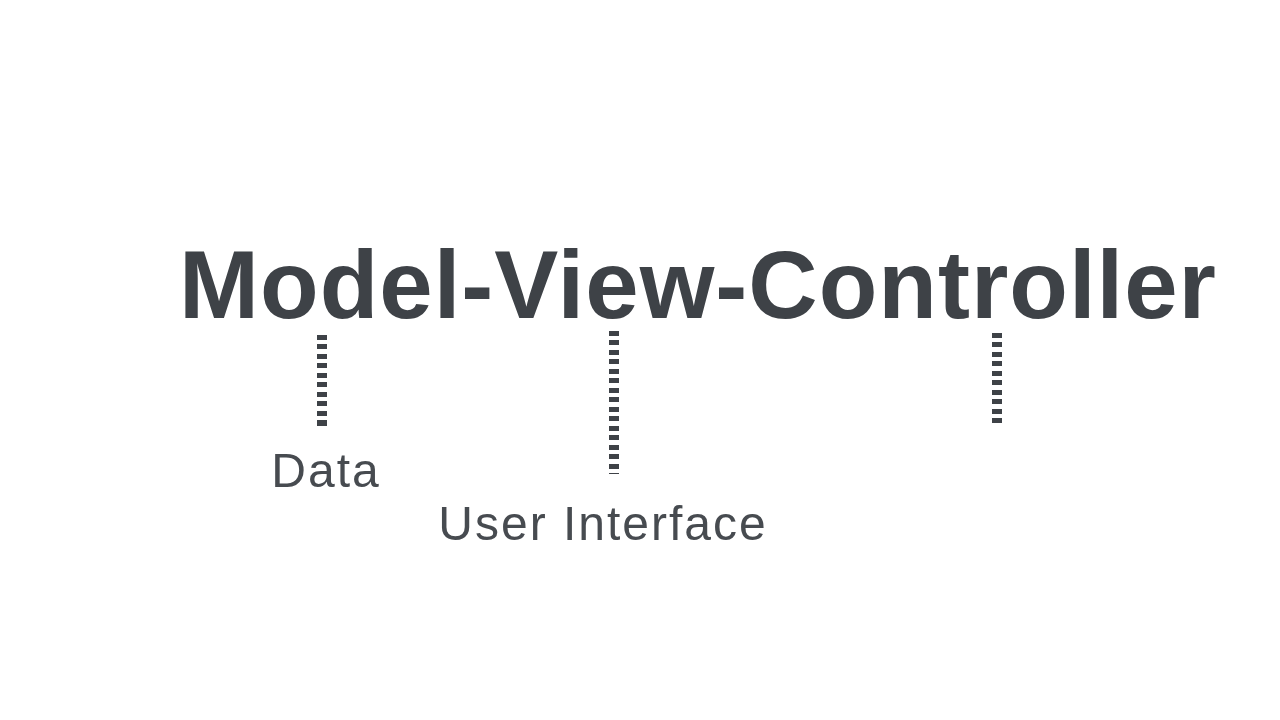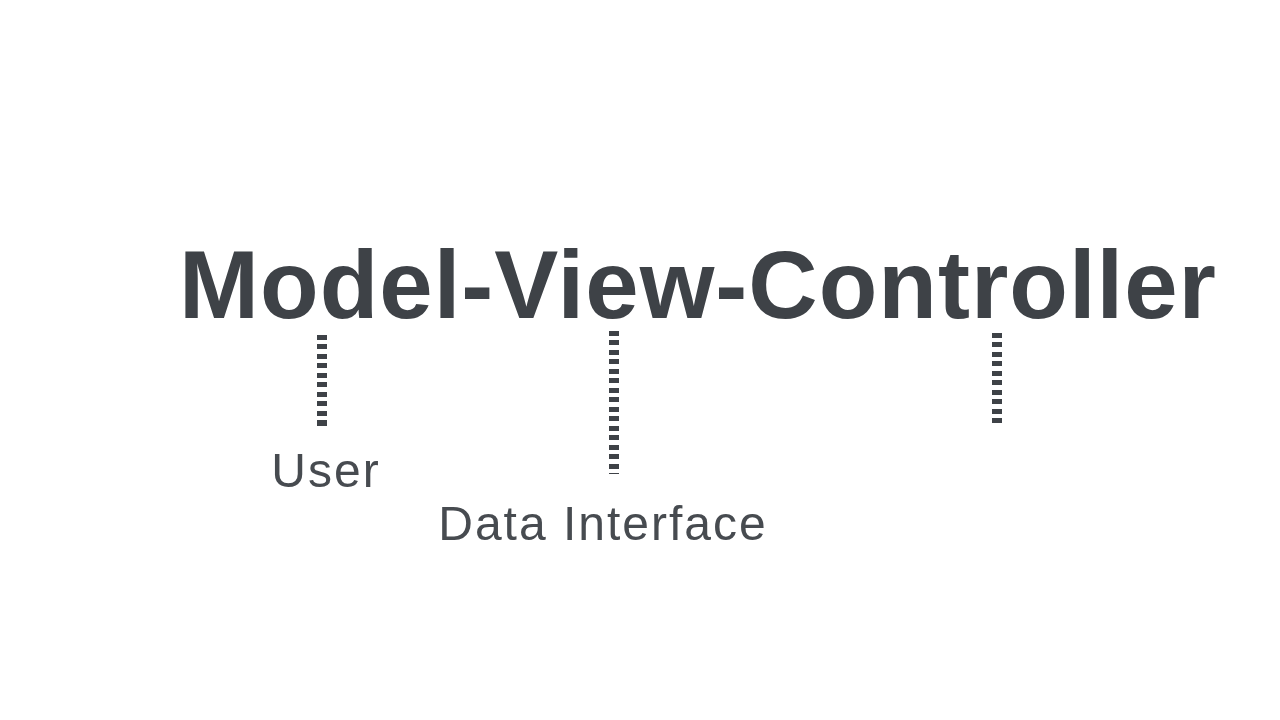--- a/index.html
+++ b/index.html
@@ -64,18 +64,18 @@
 <div class="slide">
 
   <h1 class="title">Model-View-Controller</h1>
 
   <div class="connector c-model"></div>
 
   <div class="connector c-view"></div>
 
   <div class="connector c-controller"></div>
 
-  <div class="term-label l-model">User</div>
+  <div class="term-label l-model">Data</div>
 
-  <div class="term-label l-view">Data Interface</div>
+  <div class="term-label l-view">User Interface</div>
 
 
 </div>
 
 </body></html>

